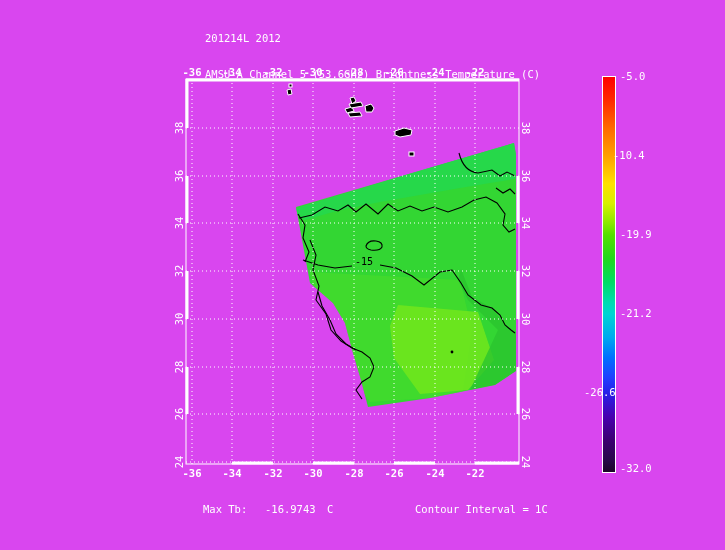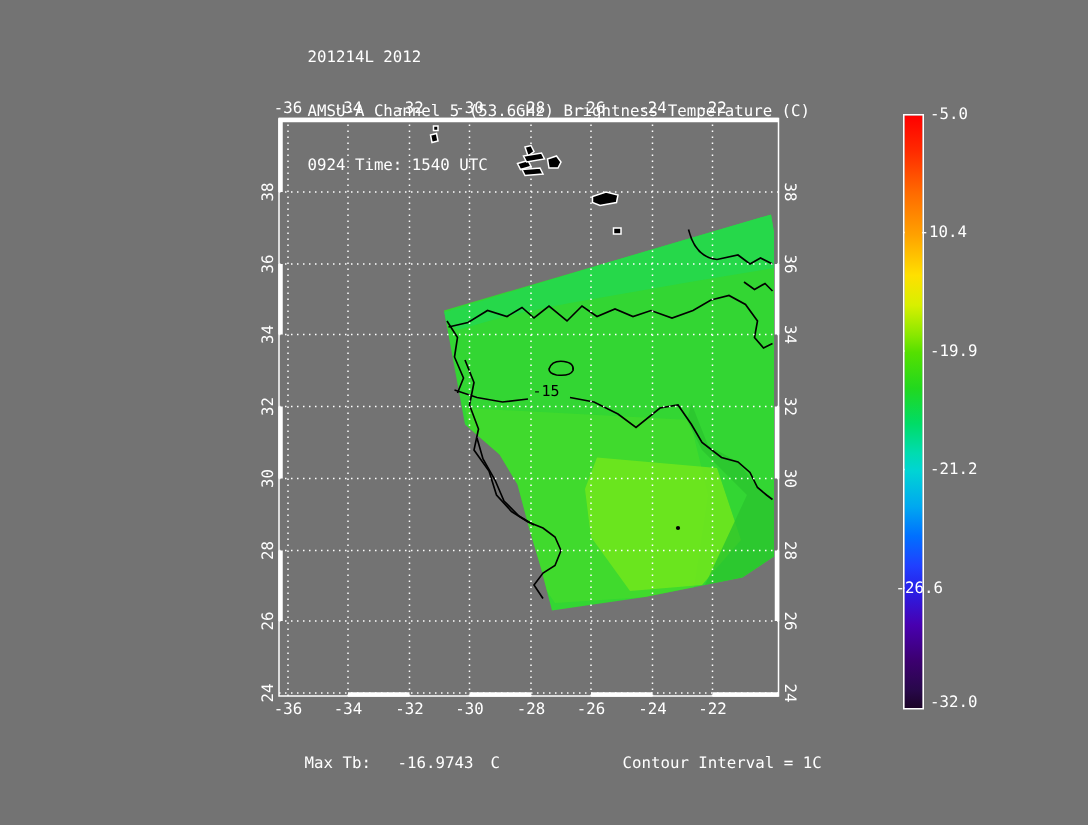--- a/index.html
+++ b/index.html
@@ -1,23 +1,23 @@
 <!DOCTYPE html>
 <html><head>
 <meta charset="utf-8">
 <style>
   html,body{margin:0;padding:0;background:#000;}
   .stage{
-    position:relative;width:725px;height:550px;background:#737373;overflow:hidden;
+    position:relative;width:725px;height:550px;background:#d946ef;overflow:hidden;
     font-family:"DejaVu Sans Mono","Liberation Mono",monospace;color:#fff;
   }
   .hdr{position:absolute;left:205px;top:8px;line-height:12px;font-size:10.5px;white-space:pre;}
   .hdr div{height:12px;}
   .lbl{position:absolute;font-size:10.5px;color:#fff;white-space:pre;}
-  .xt{transform:translate(-50%,0);}
+  .xt{transform:translate(-50%,0);font-weight:bold;}
   .ylt{transform:translate(-50%,-50%) rotate(-90deg);}
   .yrt{transform:translate(-50%,-50%) rotate(90deg);}
   .cbl{transform:translate(0,-50%);}
   .contour-lbl{position:absolute;font-size:10px;color:#000;font-weight:normal;white-space:pre;}
   .gfx{position:absolute;left:0;top:0;}
   .cbar{
     position:absolute;left:602px;top:76px;width:12px;height:395px;
     border:1px solid #fff;box-sizing:content-box;
     background:linear-gradient(to bottom,
       #ff0000 0%, #ff2a00 6%, #ff6a00 13%, #ffa000 20%, #ffe000 27%,
@@ -28,21 +28,20 @@
   .ftr{position:absolute;top:503px;font-size:10.5px;white-space:pre;}
 </style>
 </head>
 <body>
 
 <div class="stage">
 
   <div class="hdr">
     <div>201214L 2012</div>
     <div>AMSU-A Channel 5 (53.6GHz) Brightness Temperature (C)</div>
-    <div>0924 Time: 1540 UTC</div>
   </div>
 
   <svg class="gfx" width="725" height="550" viewBox="0 0 725 550">
     <defs>
       <clipPath id="swathclip">
         <polygon points="296,207 514,143 516,155 516,371 495,385 430,398 368,407 361,380 353,353 345,323 333,303 310,283"></polygon>
       </clipPath>
     </defs>
 
     <g>
@@ -161,21 +160,21 @@
   <span class="lbl yrt" style="left:526px;top:414px">26</span>
   <span class="lbl yrt" style="left:526px;top:462px">24</span>
 
   <span class="contour-lbl" style="left:355px;top:256px">-15</span>
 
   <div class="cbar"></div>
   <span class="lbl cbl" style="left:620px;top:76px">-5.0</span>
   <span class="lbl cbl" style="left:613px;top:155px">-10.4</span>
   <span class="lbl cbl" style="left:620px;top:234px">-19.9</span>
   <span class="lbl cbl" style="left:620px;top:313px">-21.2</span>
-  <span class="lbl cbl" style="left:597px;top:392px">-26.6</span>
+  <span class="lbl cbl" style="left:584px;top:392px">-26.6</span>
   <span class="lbl cbl" style="left:620px;top:468px">-32.0</span>
 
   <span class="ftr" style="left:203px">Max Tb:</span>
   <span class="ftr" style="left:265px">-16.9743</span>
   <span class="ftr" style="left:327px">C</span>
   <span class="ftr" style="left:415px">Contour Interval = 1C</span>
 
 </div>
 
 </body></html>

